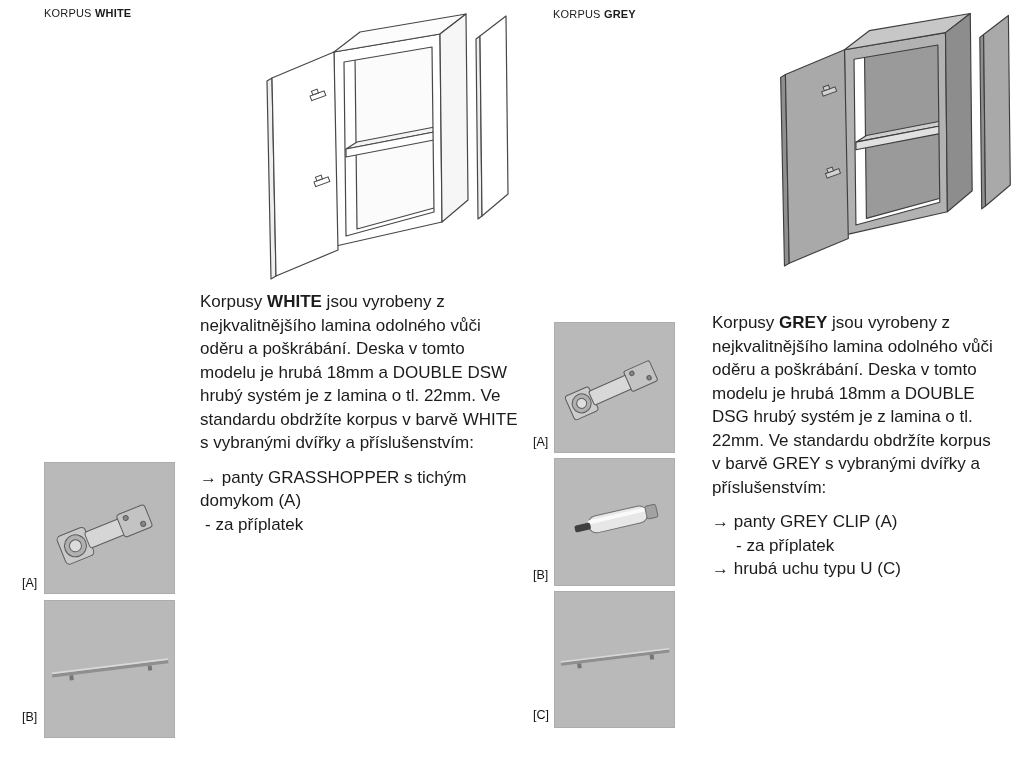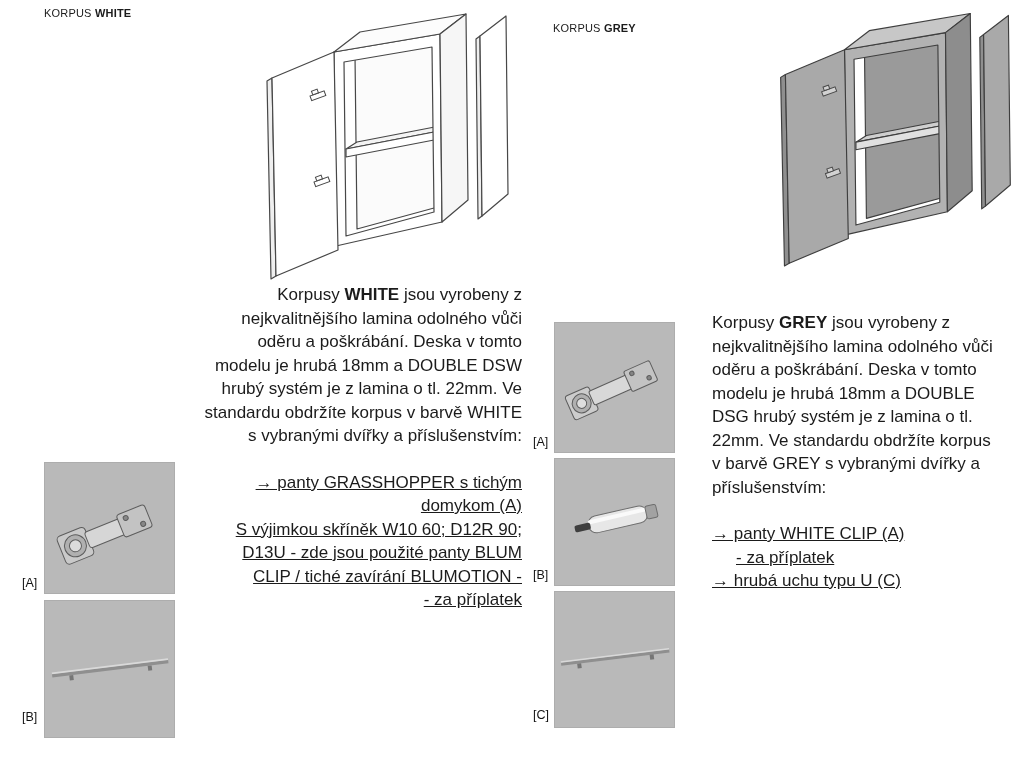--- a/index.html
+++ b/index.html
@@ -7,21 +7,21 @@
     position:relative;width:1024px;height:768px;margin:0 auto;
     background:#ffffff;overflow:hidden;
     font-family:"Liberation Sans", sans-serif;color:#1b1b1b;
   }
   .abs{position:absolute;}
   .heading{font-size:11px;letter-spacing:.2px;font-weight:400;white-space:nowrap;}
   .heading b{font-weight:700;}
   .text-block{font-size:17px;line-height:23.5px;}
   .text-block p{margin:0;}
   .text-block b{font-weight:700;}
-  .bullets{margin-top:23px;text-decoration:underline;}
+  .bullets{margin-top:11px;}
   .bullet-line{min-height:23.5px;}
   .indent-sm{padding-left:5px;}
   .indent-lg{padding-left:24px;}
   .fig-label{font-size:12.5px;color:#141414;}
   .photo-box{background:#b9b9b9;border:1px solid #adadad;box-sizing:border-box;overflow:hidden;}
   
   .cab svg path{stroke:#474747;stroke-width:1.2;stroke-linejoin:round;}
   .cab svg rect{stroke:#474747;stroke-width:1;}
   .cab .c-frame{fill:#ffffff;}
   .cab .c-back{fill:#fbfbfb;}
@@ -74,25 +74,24 @@
         </g>
         <g class="c-hinge" transform="translate(56,178) rotate(-20)">
           <rect x="0" y="0" width="15" height="5"></rect>
             <rect x="3" y="-4" width="6" height="4"></rect>
         </g>
         <path class="c-panelEdge" d="M222,32 L218,35 L220,215 L224,212 Z"></path>
         <path class="c-panel" d="M222,32 L248,12 L250,190 L224,212 Z"></path>
       </svg>
     </div>
 
-    <div class="abs text-block" style="left:200px;top:283px;width:322px;text-align:right;">
+    <div class="abs text-block" style="left:200px;top:290px;width:322px;">
       <p><span>Korpusy </span><b>WHITE</b><span> jsou vyrobeny z nejkvalitnějšího lamina odolného vůči oděru a poškrábání. Deska v tomto modelu je hrubá 18mm a DOUBLE DSW hrubý systém je z lamina o tl. 22mm. Ve standardu obdržíte korpus v barvě WHITE s vybranými dvířky a příslušenstvím:</span></p>
       <div class="bullets">
         <div class="bullet-line">→ panty GRASSHOPPER s tichým domykom (A)</div>
-        <div class="bullet-line">S výjimkou skříněk W10 60; D12R 90; D13U - zde jsou použité panty BLUM CLIP / tiché zavírání BLUMOTION -</div>
         <div class="bullet-line indent-sm">- za příplatek</div>
       </div>
     </div>
 
     <div class="abs photo-box hw" style="left:44px;top:462px;width:131px;height:132px;">
       <svg width="131" height="132" viewBox="0 0 131 132">
         <g transform="translate(18,76) rotate(-22)" stroke="#5d5d5d" stroke-width="1">
           <rect x="-6" y="-4" width="30" height="30" rx="4" fill="#c9c9c9"></rect>
           <circle cx="9" cy="11" r="11" fill="#b0b0b0"></circle>
           <circle cx="9" cy="11" r="6" fill="#dcdcdc"></circle>
@@ -114,21 +113,21 @@
           <rect x="103" y="69.5" width="4" height="5" fill="#767676" stroke="none"></rect>
         </g>
       </svg>
     </div>
     <span class="abs fig-label" style="left:22px;top:710px;">[B]</span>
 
   </section>
 
   <section>
 
-    <h1 class="abs heading" style="left:553px;top:22px;margin:0;"><span>KORPUS </span><b>GREY</b></h1>
+    <h1 class="abs heading" style="left:553px;top:8px;margin:0;"><span>KORPUS </span><b>GREY</b></h1>
 
     <div class="abs cab grey" style="left:772px;top:4px;">
       <svg width="246" height="263" viewBox="0 0 258 276">
         <path class="c-back" d="M97,51 L185,36 L187,201 L99,225 Z"></path>
         <path class="c-shelfTop" d="M88,145 L176,128 L187,121 L99,138 Z"></path>
         <path class="c-shelfFront" d="M88,145 L176,128 L176,136 L88,153 Z"></path>
         <path class="c-frame" fill-rule="evenodd" d="M76,48 L182,30 L184,218 L78,242 Z M86,58 L174,43 L176,208 L88,232 Z"></path>
         <path class="c-top" d="M76,48 L102,28 L208,10 L182,30 Z"></path>
         <path class="c-side" d="M182,30 L208,10 L210,196 L184,218 Z"></path>
         <path class="c-doorEdge" d="M14,74 L9,77 L13,275 L18,272 Z"></path>
@@ -142,21 +141,21 @@
             <rect x="3" y="-4" width="6" height="4"></rect>
         </g>
         <path class="c-panelEdge" d="M222,32 L218,35 L220,215 L224,212 Z"></path>
         <path class="c-panel" d="M222,32 L248,12 L250,190 L224,212 Z"></path>
       </svg>
     </div>
 
     <div class="abs text-block" style="left:712px;top:311px;width:286px;">
       <p><span>Korpusy </span><b>GREY</b><span> jsou vyrobeny z nejkvalitnějšího lamina odolného vůči oděru a poškrábání. Deska v tomto modelu je hrubá 18mm a DOUBLE DSG hrubý systém je z lamina o tl. 22mm. Ve standardu obdržíte korpus v barvě GREY s vybranými dvířky a příslušenstvím:</span></p>
       <div class="bullets">
-        <div class="bullet-line">→ panty WHITE CLIP (A)</div>
+        <div class="bullet-line">→ panty GREY CLIP (A)</div>
         <div class="bullet-line indent-lg">- za příplatek</div>
         <div class="bullet-line">→ hrubá uchu typu U (C)</div>
       </div>
     </div>
 
     <div class="abs photo-box hw" style="left:554px;top:322px;width:121px;height:131px;">
       <svg width="121" height="131" viewBox="0 0 121 131">
         <g transform="translate(14,74) rotate(-24)" stroke="#5d5d5d" stroke-width="1">
           <rect x="-4" y="-2" width="26" height="26" rx="3" fill="#cccccc"></rect>
           <circle cx="9" cy="11" r="9.5" fill="#b0b0b0"></circle>

